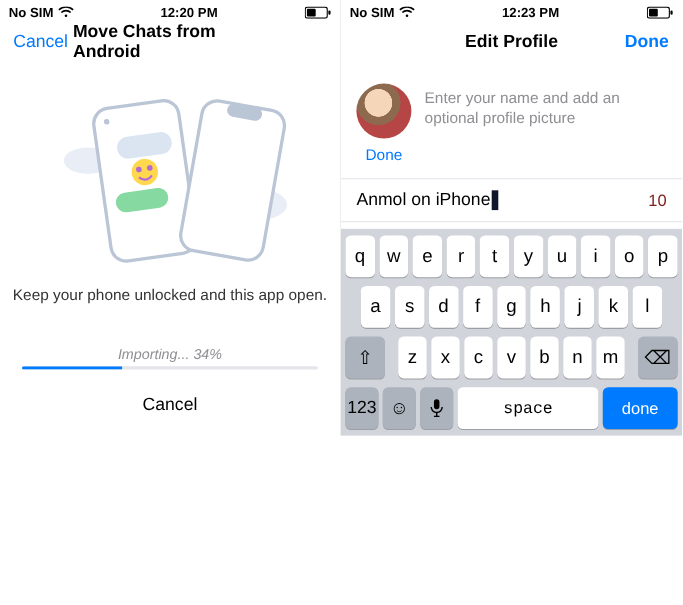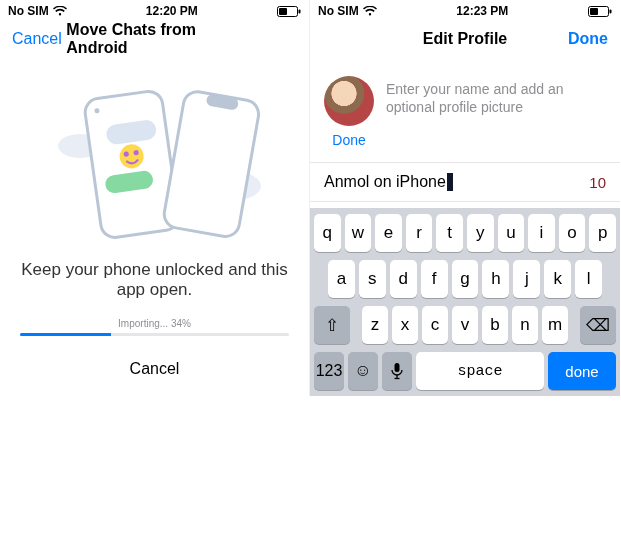--- a/index.html
+++ b/index.html
@@ -27,23 +27,23 @@
     height: 38px; padding: 0 12px; font-size: 16px;
   }
   .nav-left, .nav-right { width: 60px; color: #007aff; }
   .nav-right { text-align: right; font-weight: 600; }
   .nav-title { font-weight: 600; font-size: 16px; }
   
   .illustration {
     margin: 18px auto 14px; width: 220px; height: 170px; position: relative;
   }
   .mh { text-align: center; font-size: 22px; font-weight: 700; line-height: 1.25; padding: 0 20px; }
-  .sub { text-align: center; font-size: 17px; color: #333; margin-top: 10px; padding: 0 10px; }
+  .sub { text-align: center; font-size: 14px; color: #333; margin-top: 10px; padding: 0 10px; }
   .progress-wrap { position: absolute; left: 20px; right: 20px; bottom: 60px; }
-  .progress-label { text-align: center; font-size: 10px; color: #8e8e93; margin-bottom: 4px; }
+  .progress-label { text-align: center; font-size: 13px; color: #8e8e93; margin-bottom: 4px; font-style: italic; }
   .progress-track { height: 3px; background: #e5e5ea; border-radius: 2px; overflow: hidden; }
   .progress-fill { height: 100%; width: 34%; background: #007aff; }
   .bottom-cancel { position: absolute; bottom: 18px; width: 100%; text-align: center; font-size: 16px; color: #000; }
   
   .profile-block { display: flex; align-items: flex-start; gap: 12px; padding: 18px 14px 8px; }
   .avatar-col { display: flex; flex-direction: column; align-items: center; }
   .avatar { width: 50px; height: 50px; border-radius: 50%; background: radial-gradient(circle at 40% 35%, #f6d6b8 0 28%, #8d6a4e 29% 45%, #b64545 46% 100%); }
   .edit-link { color: #007aff; font-size: 14px; margin-top: 6px; }
   .hint { color: #8e8e93; font-size: 14px; line-height: 1.3; padding-top: 4px; }
   .name-field {

